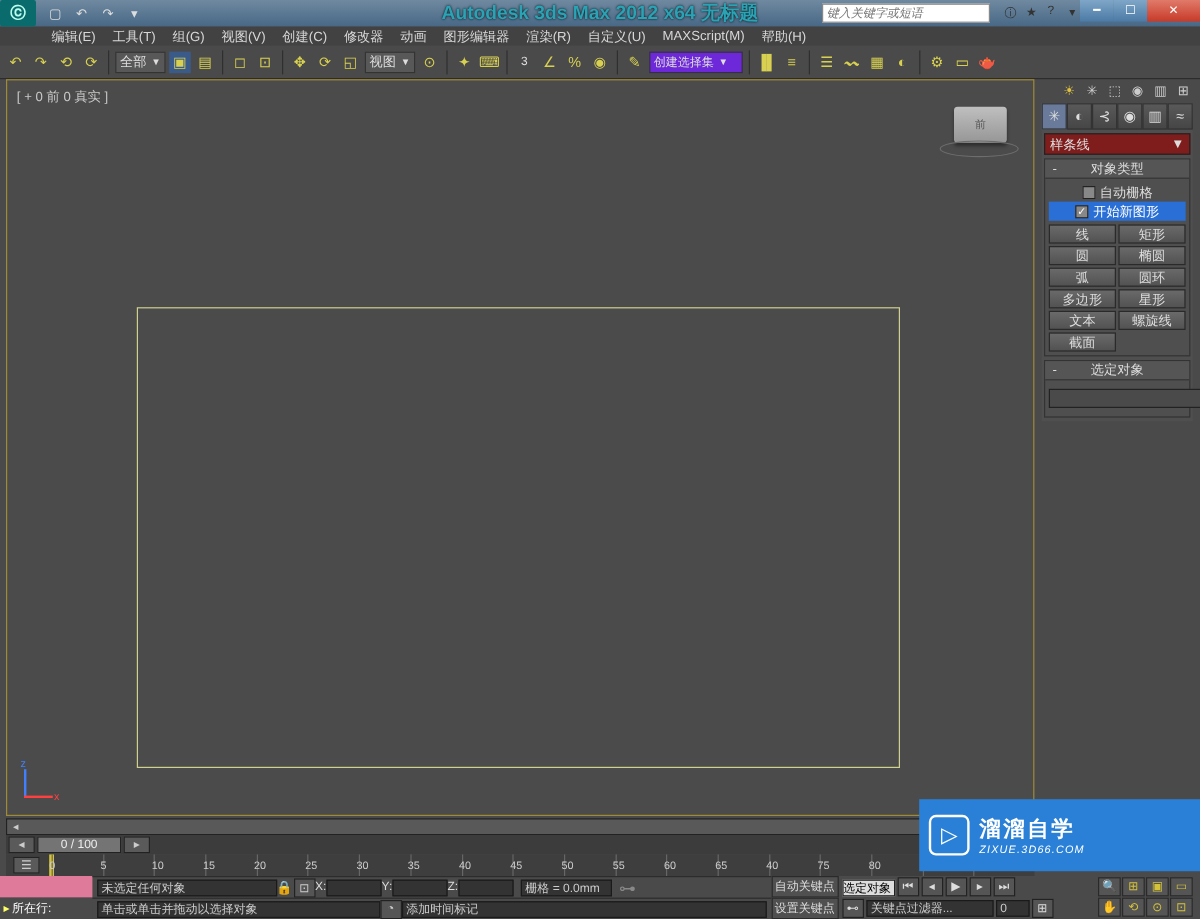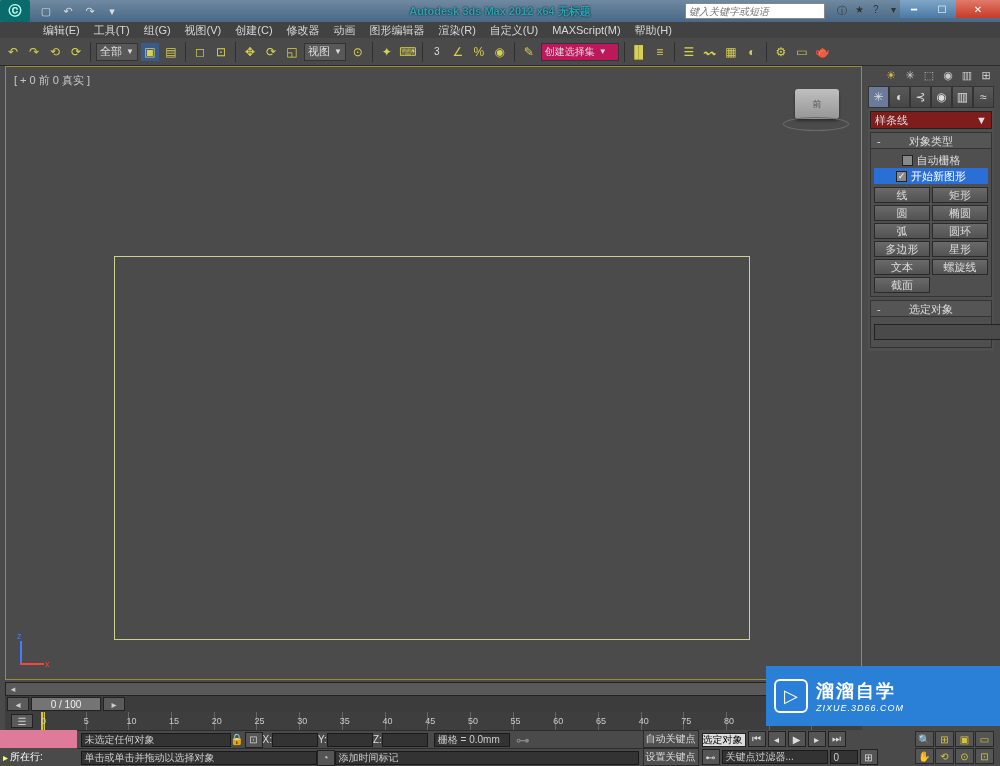--- a/index.html
+++ b/index.html
@@ -3,21 +3,21 @@
 <meta charset="utf-8">
 <style>
 * { margin: 0; padding: 0; box-sizing: border-box; font-family: "Microsoft YaHei", "SimSun", sans-serif; -webkit-font-smoothing: none; }
 body { width: 1000px; height: 766px; background: #4a4a4a; overflow: hidden; position: relative; }
 
 
 .title-bar { height: 22px; background: linear-gradient(#6f89a0,#486886); display: flex; align-items: center; position: relative; }
 .app-icon { width: 30px; height: 22px; background: #0a6b6d; display:flex; align-items:center; justify-content:center; color:#bfe; font-weight:bold; font-size:13px; border-radius:2px; }
 .qat { display: flex; gap: 6px; padding: 0 8px; }
 .qat span { width: 16px; height: 16px; display:inline-flex; align-items:center; justify-content:center; color:#ddd; font-size:11px; }
-.title-txt { position:absolute; left:50%; transform:translateX(-50%); color:#2aa3b5; font-size:11px; font-weight:bold; text-shadow:0 0 2px #000; }
+.title-txt { position:absolute; left:50%; transform:translateX(-50%); color:#2aa3b5; font-size:16px; font-weight:bold; text-shadow:0 0 2px #000; }
 .search-box { position:absolute; right:175px; width:140px; height:16px; background:#fff; border:1px solid #888; font-size:10px; font-style:italic; color:#888; padding:0 3px; }
 .title-icons { position:absolute; right:95px; display:flex; gap:4px; }
 .title-icons span { width:14px; height:14px; font-size:10px; color:#333; }
 .win-ctrl { position:absolute; right:0; top:0; display:flex; }
 .win-btn { width:28px; height:18px; display:flex; align-items:center; justify-content:center; font-size:10px; color:#fff; }
 .win-min { background:linear-gradient(#7fa6c7,#4b7aa6); }
 .win-max { background:linear-gradient(#7fa6c7,#4b7aa6); }
 .win-close { width:44px; background:linear-gradient(#e07a6a,#c73a28); }
 
 
@@ -178,21 +178,21 @@
   <div class="tb-sep"></div>
   <div class="tb-btn">✦</div>
   <div class="tb-btn">⌨</div>
   <div class="tb-sep"></div>
   <div class="tb-btn" style="color:#ddd;font-size:10px">3</div>
   <div class="tb-btn">∠</div>
   <div class="tb-btn">%</div>
   <div class="tb-btn">◉</div>
   <div class="tb-sep"></div>
   <div class="tb-btn">✎</div>
-  <div class="tb-drop" style="width:78px;background:#be185d">
+  <div class="tb-drop" style="width:78px;background:#6d28d9">
       <span style="font-size:10px">创建选择集</span>
       <span class="arr">▼</span>
     </div>
   <div class="tb-sep"></div>
   <div class="tb-btn">▐▌</div>
   <div class="tb-btn">≡</div>
   <div class="tb-sep"></div>
   <div class="tb-btn">☰</div>
   <div class="tb-btn">〰</div>
   <div class="tb-btn">▦</div>

